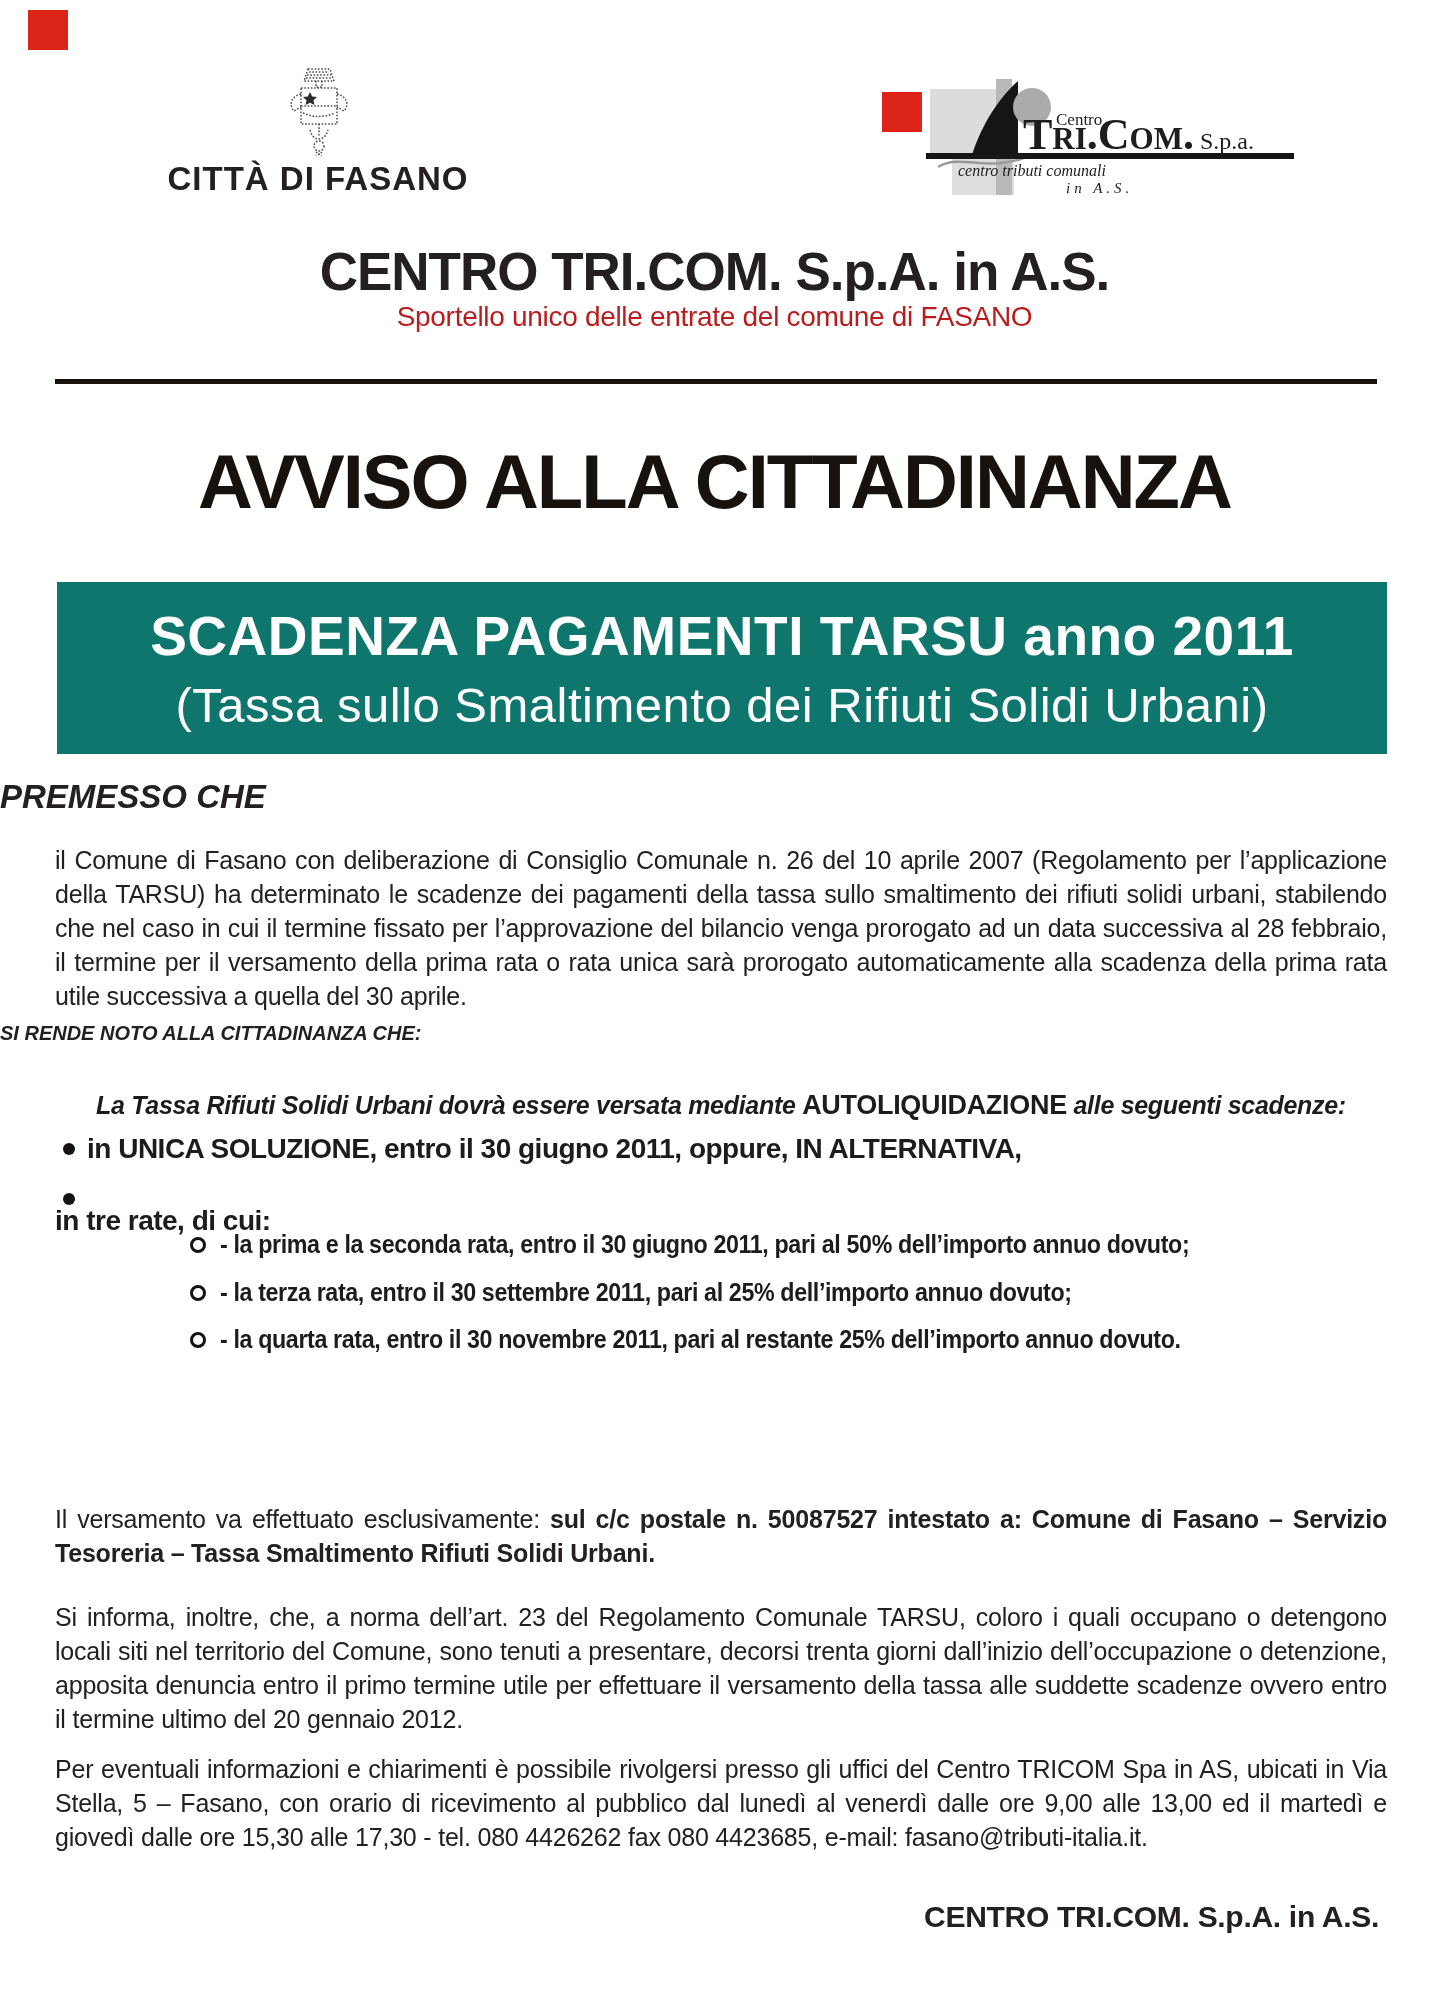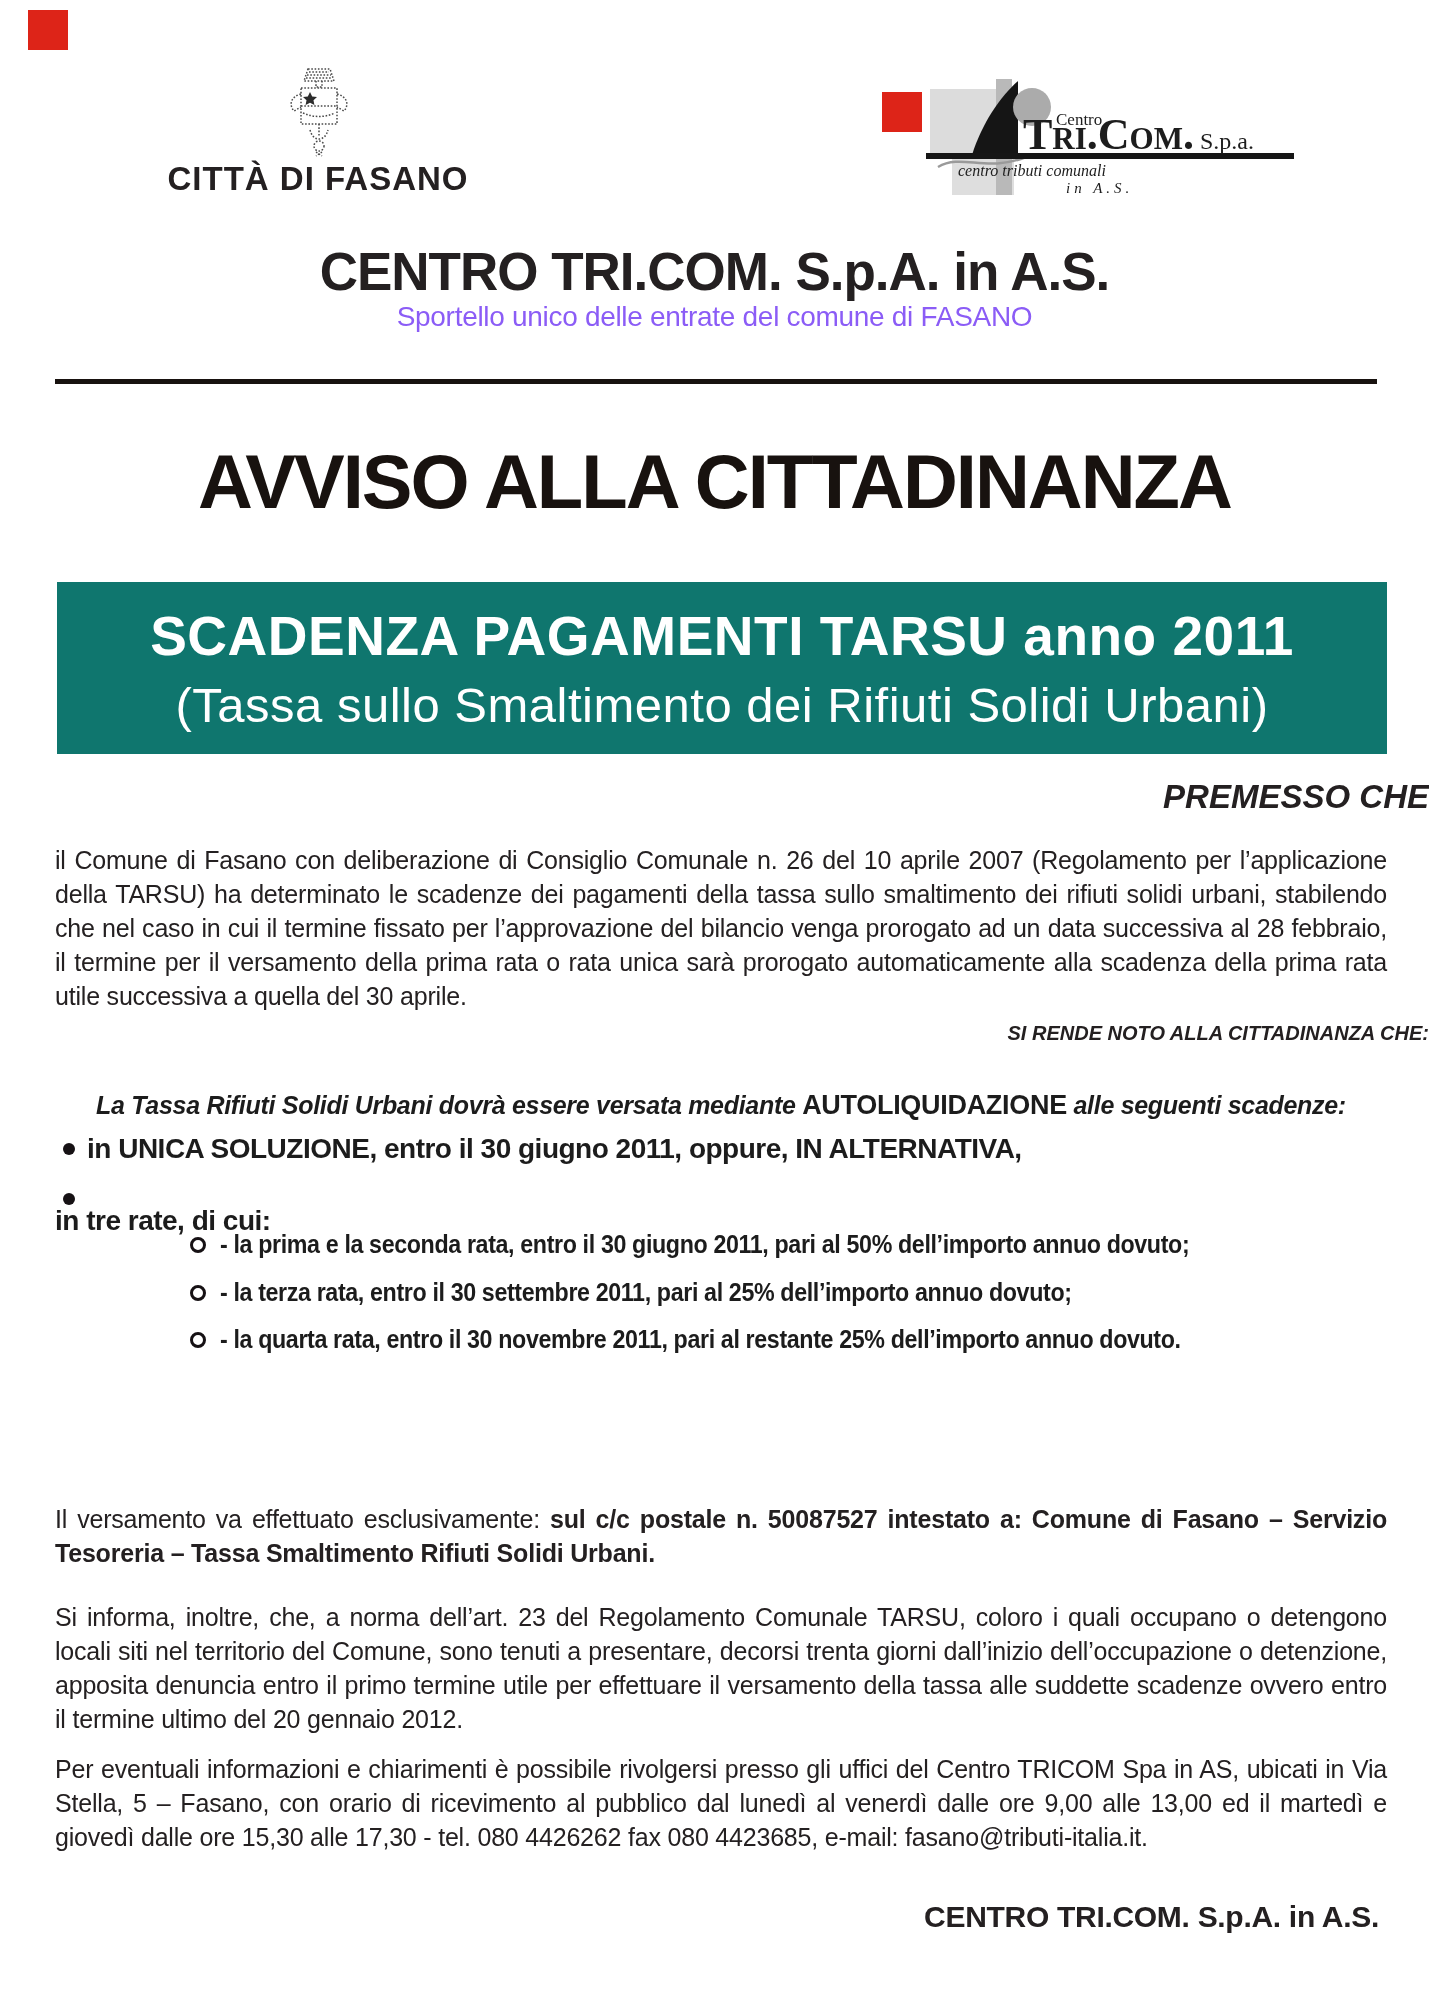--- a/index.html
+++ b/index.html
@@ -8,31 +8,31 @@
     font-family:"Liberation Sans","DejaVu Sans",sans-serif; color:#1c1c1c;
     overflow:hidden; margin:0 auto;
   }
   .abs{position:absolute;}
   .red-marker{position:absolute; width:40px; height:40px; background:#dd2418;}
   .city-name{left:98px; top:160px; width:440px; text-align:center;
     font-size:33px; font-weight:bold; letter-spacing:1px; color:#242021;}
   .h1{left:0; top:241px; width:1429px; text-align:center;
     font-size:53px; font-weight:bold; letter-spacing:-1px; color:#242021;}
   .h2{left:0; top:301px; width:1429px; text-align:center;
-    font-size:28px; letter-spacing:-0.3px; color:#8b5cf6;}
+    font-size:28px; letter-spacing:-0.3px; color:#b91c1c;}
   .rule{left:55px; top:379px; width:1322px; height:5px; background:#18120f;}
   .avviso{left:0; top:438px; width:1429px; text-align:center;
     font-size:76px; font-weight:bold; letter-spacing:-2px; color:#18120f;}
   .banner{left:57px; top:582px; width:1330px; height:172px; background:#0f766e;
     display:flex; flex-direction:column; align-items:center; justify-content:center;
     gap:9px; color:#ffffff;}
   .banner-l1{font-size:55px; font-weight:bold; letter-spacing:0.5px; white-space:nowrap;}
   .banner-l1 .lite{font-weight:600;}
   .banner-l2{font-size:49px; font-weight:400; letter-spacing:0.5px; white-space:nowrap;}
-  .section-head{left:0; width:1429px; text-align:right; font-weight:bold; font-style:italic; color:#242021;}
+  .section-head{left:0; width:1429px; text-align:left; font-weight:bold; font-style:italic; color:#242021;}
   .premesso{top:778px; font-size:33px;}
   .sirende{top:1022px; font-size:20px;}
   .body-par{left:55px; width:1332px; font-size:25px; line-height:34px;
     text-align:justify; letter-spacing:-0.2px; color:#242021;}
   .intro{left:55px; top:1090px; width:1332px; font-size:25px; font-weight:bold;
     font-style:italic; white-space:nowrap; text-align:center; letter-spacing:-0.3px;}
   .intro .upright{font-style:normal; font-size:27px;}
   .bullet{left:55px; width:1332px; display:flex; align-items:flex-start;}
   .bullet-dot{width:12px; height:12px; border-radius:50%; background:#161114; margin:10px 12px 0 8px; flex:none;}
   .bullet-text{font-size:28px; font-weight:bold; letter-spacing:-0.5px; white-space:nowrap;}

